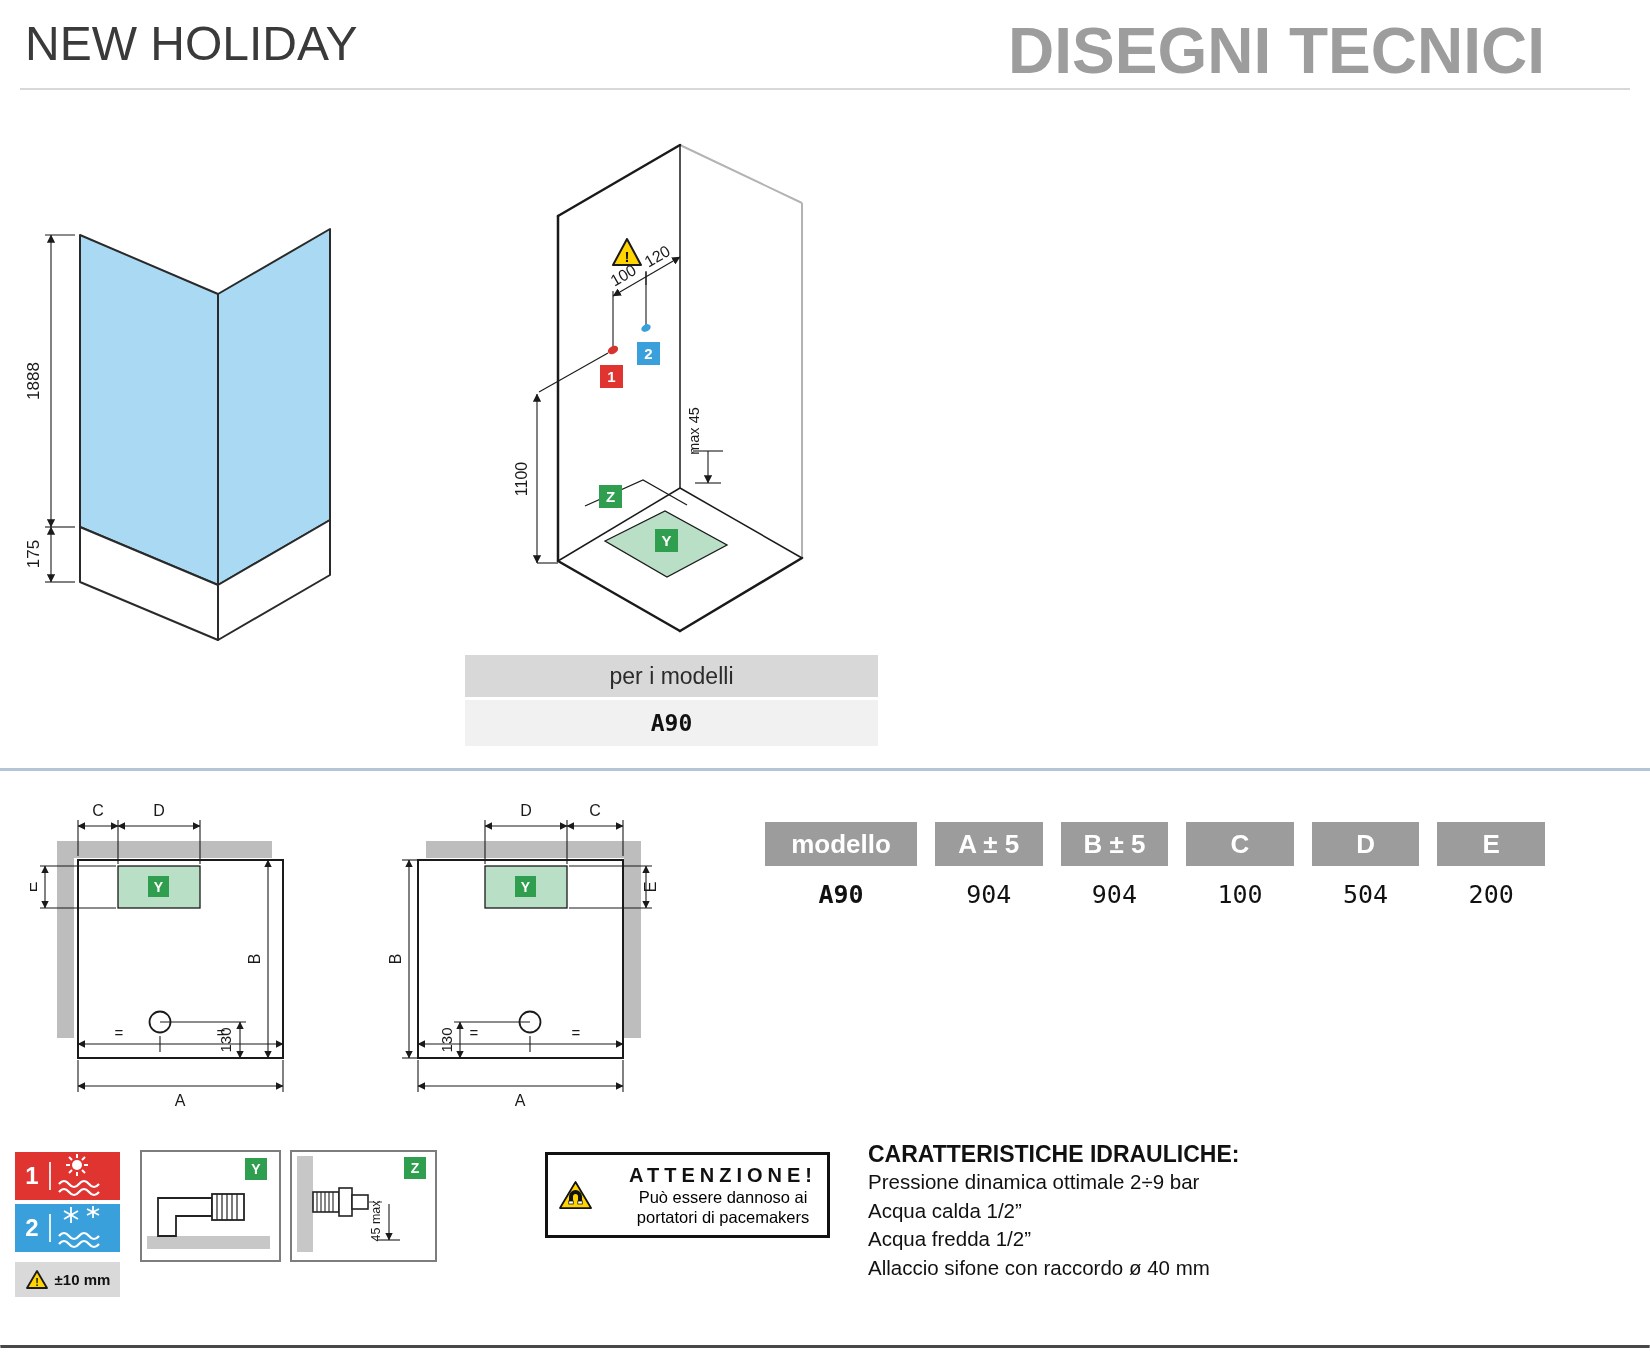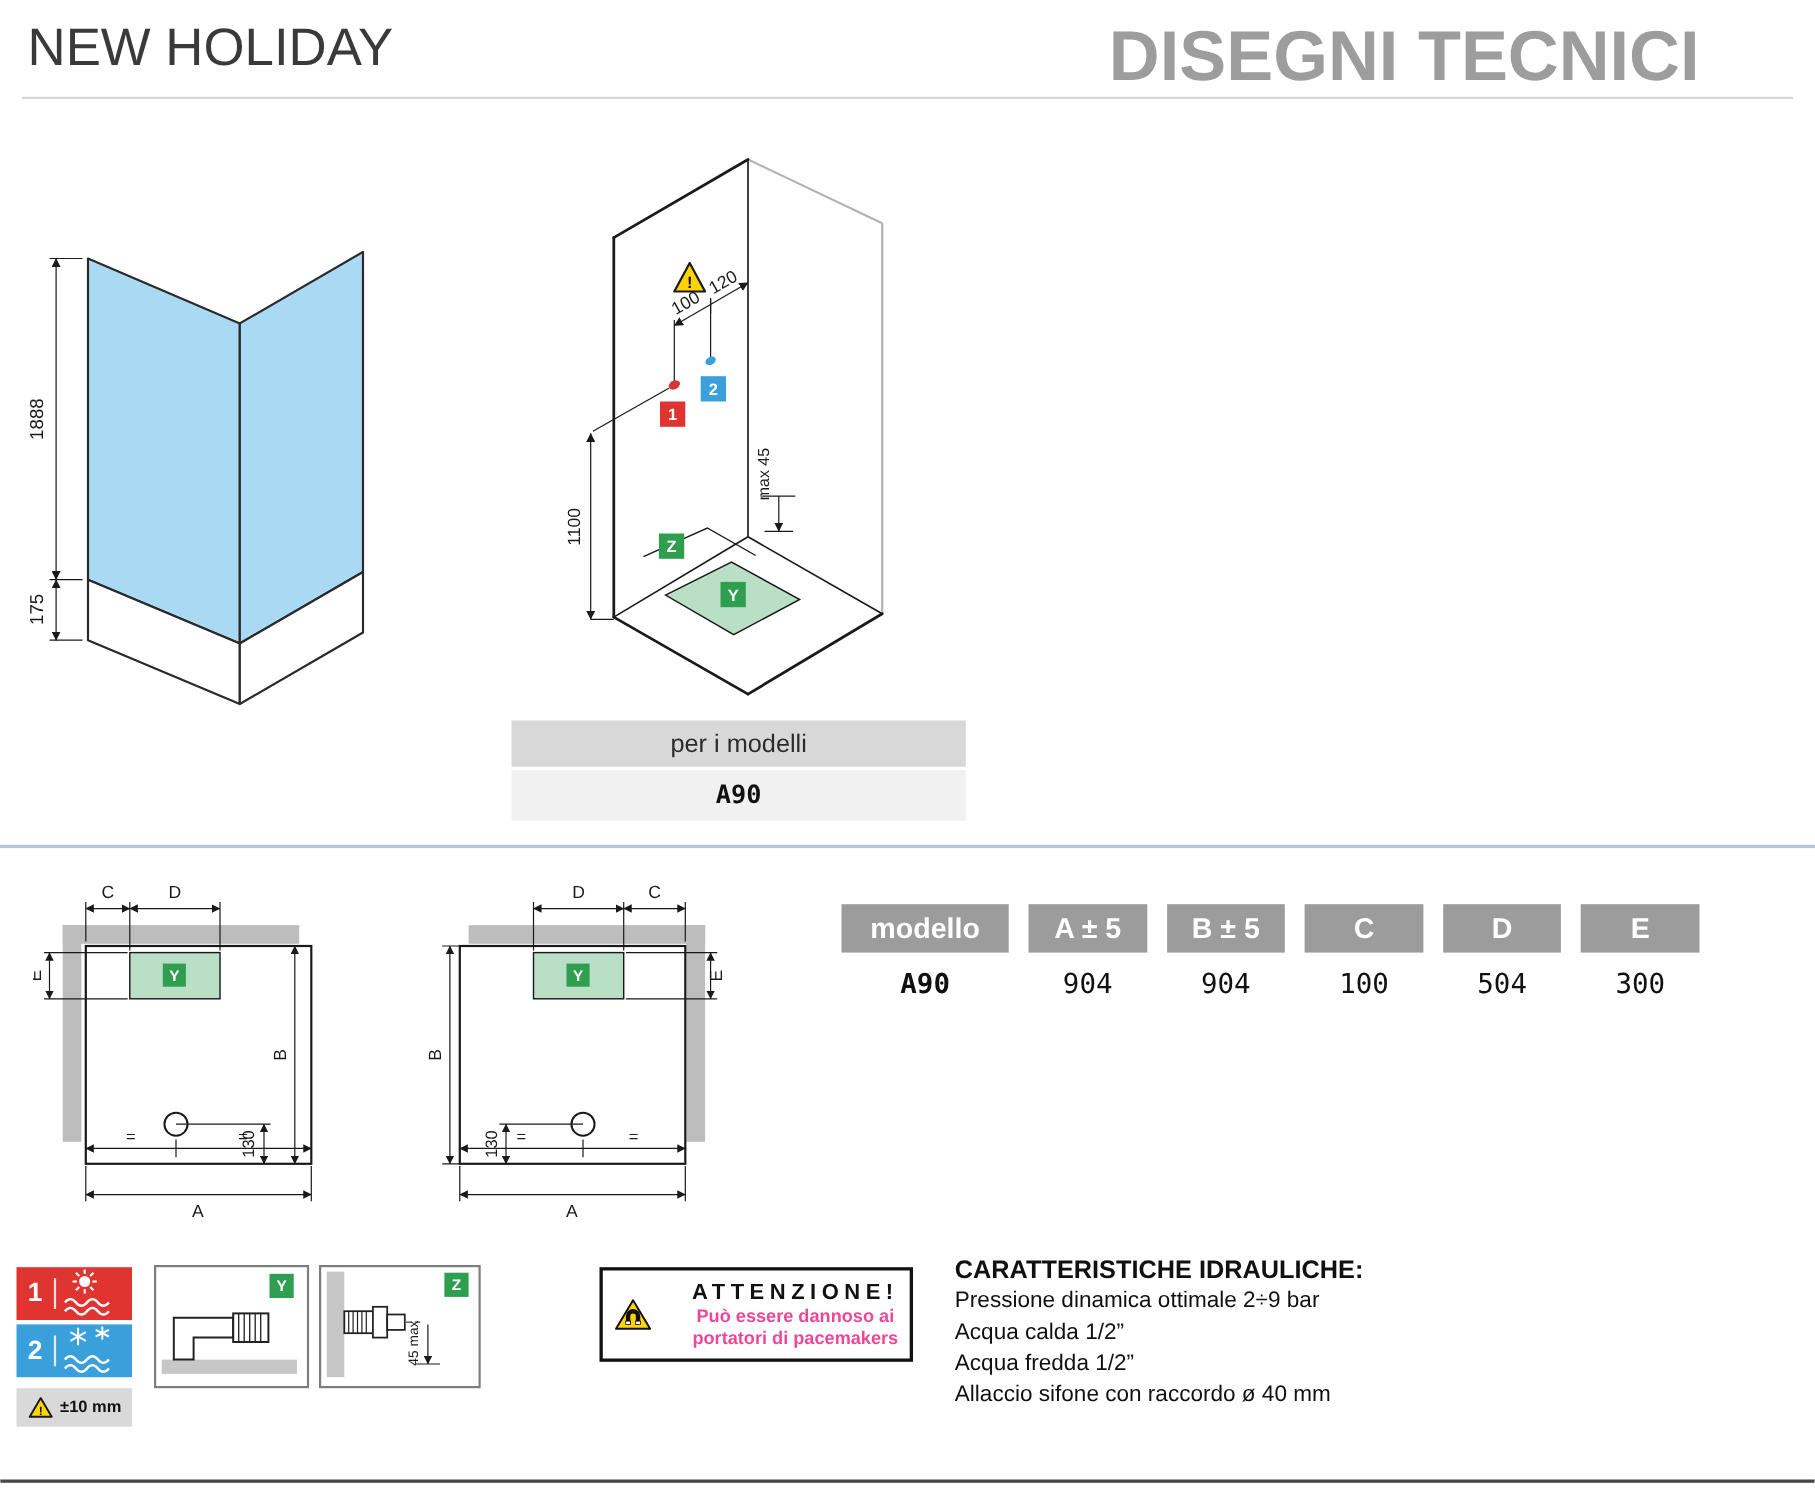--- a/index.html
+++ b/index.html
@@ -28,21 +28,21 @@
   .wc-num{width:34px;text-align:center;color:#fff;font-weight:700;font-size:24px;border-right:2px solid rgba(255,255,255,.85);}
   .tol-box{left:15px;top:1262px;width:105px;height:35px;background:#d9d9d9;display:flex;align-items:center;justify-content:center;gap:6px;font-size:15px;font-weight:600;color:#111;}
   
   .leg-box{border:2px solid #7d7d7d;background:#fff;}
   .leg-y{left:140px;top:1150px;width:137px;height:108px;}
   .leg-z{left:290px;top:1150px;width:143px;height:108px;}
   
   .att-box{left:545px;top:1152px;width:285px;height:86px;border:3px solid #111;background:#fff;display:flex;align-items:center;padding:0 10px;box-sizing:border-box;}
   .att-text{flex:1;text-align:center;margin-left:36px;}
   .att-title{font-size:20px;font-weight:700;letter-spacing:5px;color:#111;}
-  .att-line{font-size:16.5px;line-height:20px;color:#ec4899;font-weight:bold;}
+  .att-line{font-size:16.5px;line-height:20px;color:#000000;}
   
   .hydraulics{left:868px;top:1141px;}
   .hyd-title{font-size:23px;font-weight:700;color:#111;}
   .hyd-line{font-size:20.5px;line-height:28.5px;color:#111;}
   svg text{font-family:"Liberation Sans",sans-serif;}
 </style>
 </head>
 <body>
 
 <div class="page">
@@ -248,21 +248,21 @@
       <div class="hcell">C</div>
       <div class="hcell">D</div>
       <div class="hcell">E</div>
     </div>
     <div class="spec-grid">
       <div class="dcell model">A90</div>
       <div class="dcell">904</div>
       <div class="dcell">904</div>
       <div class="dcell">100</div>
       <div class="dcell">504</div>
-      <div class="dcell">300</div>
+      <div class="dcell">200</div>
     </div>
   </div>
 
   <div class="abs wc-box">
     <div class="wc-row wc-hot">
       <span class="wc-num">1</span>
       <svg width="68" height="48" viewBox="0 0 68 48">
         <circle cx="26" cy="13" r="5" fill="#fff"></circle>
         <g stroke="#fff" stroke-width="2">
           <line x1="26" y1="2" x2="26" y2="6"></line>

